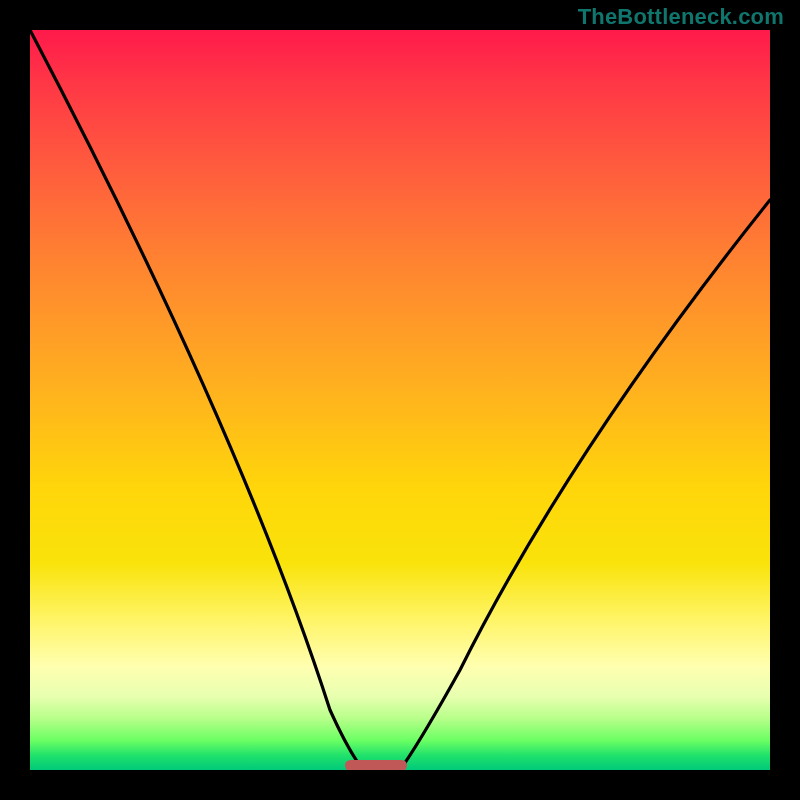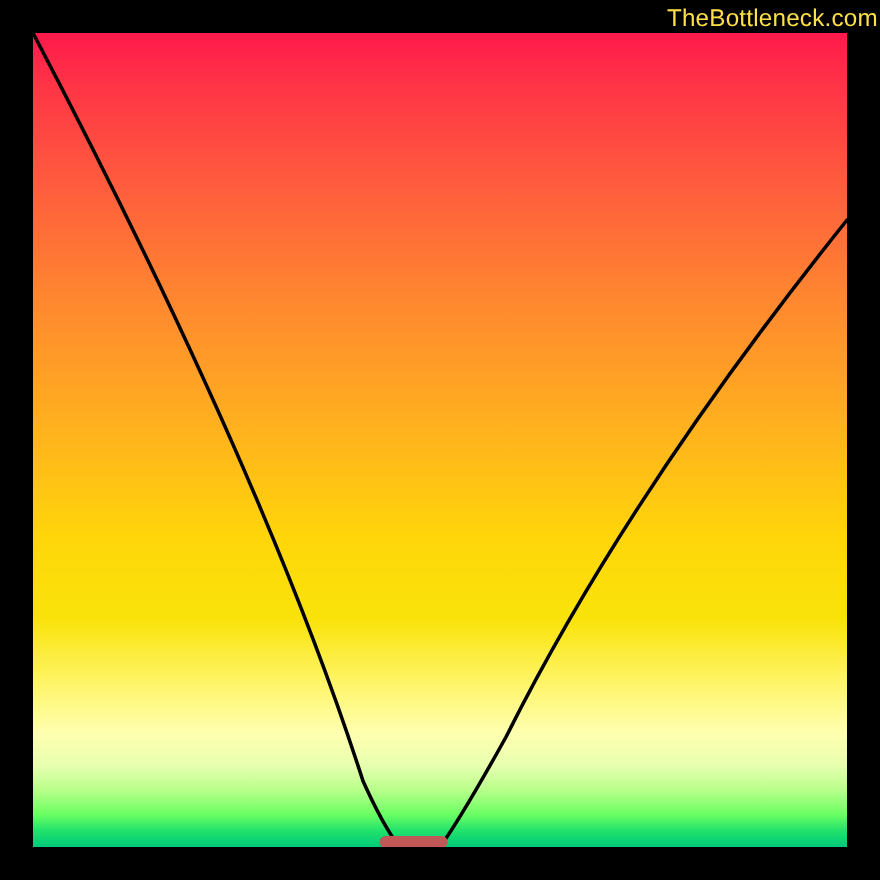--- a/index.html
+++ b/index.html
@@ -13,24 +13,24 @@
   }
   .frame {
     position: relative;
     width: 800px;
     height: 800px;
     background: #000;
   }
   .watermark {
     position: absolute;
     top: 4px;
-    right: 2px;
-    color: #fde047;
+    right: 16px;
+    color: #0f766e;
     font-size: 22px;
-    font-weight: 400;
+    font-weight: 700;
     letter-spacing: 0.2px;
     z-index: 10;
   }
   .plot-area {
     position: absolute;
     left: 30px;
     top: 30px;
     width: 740px;
     height: 740px;
     overflow: hidden;

